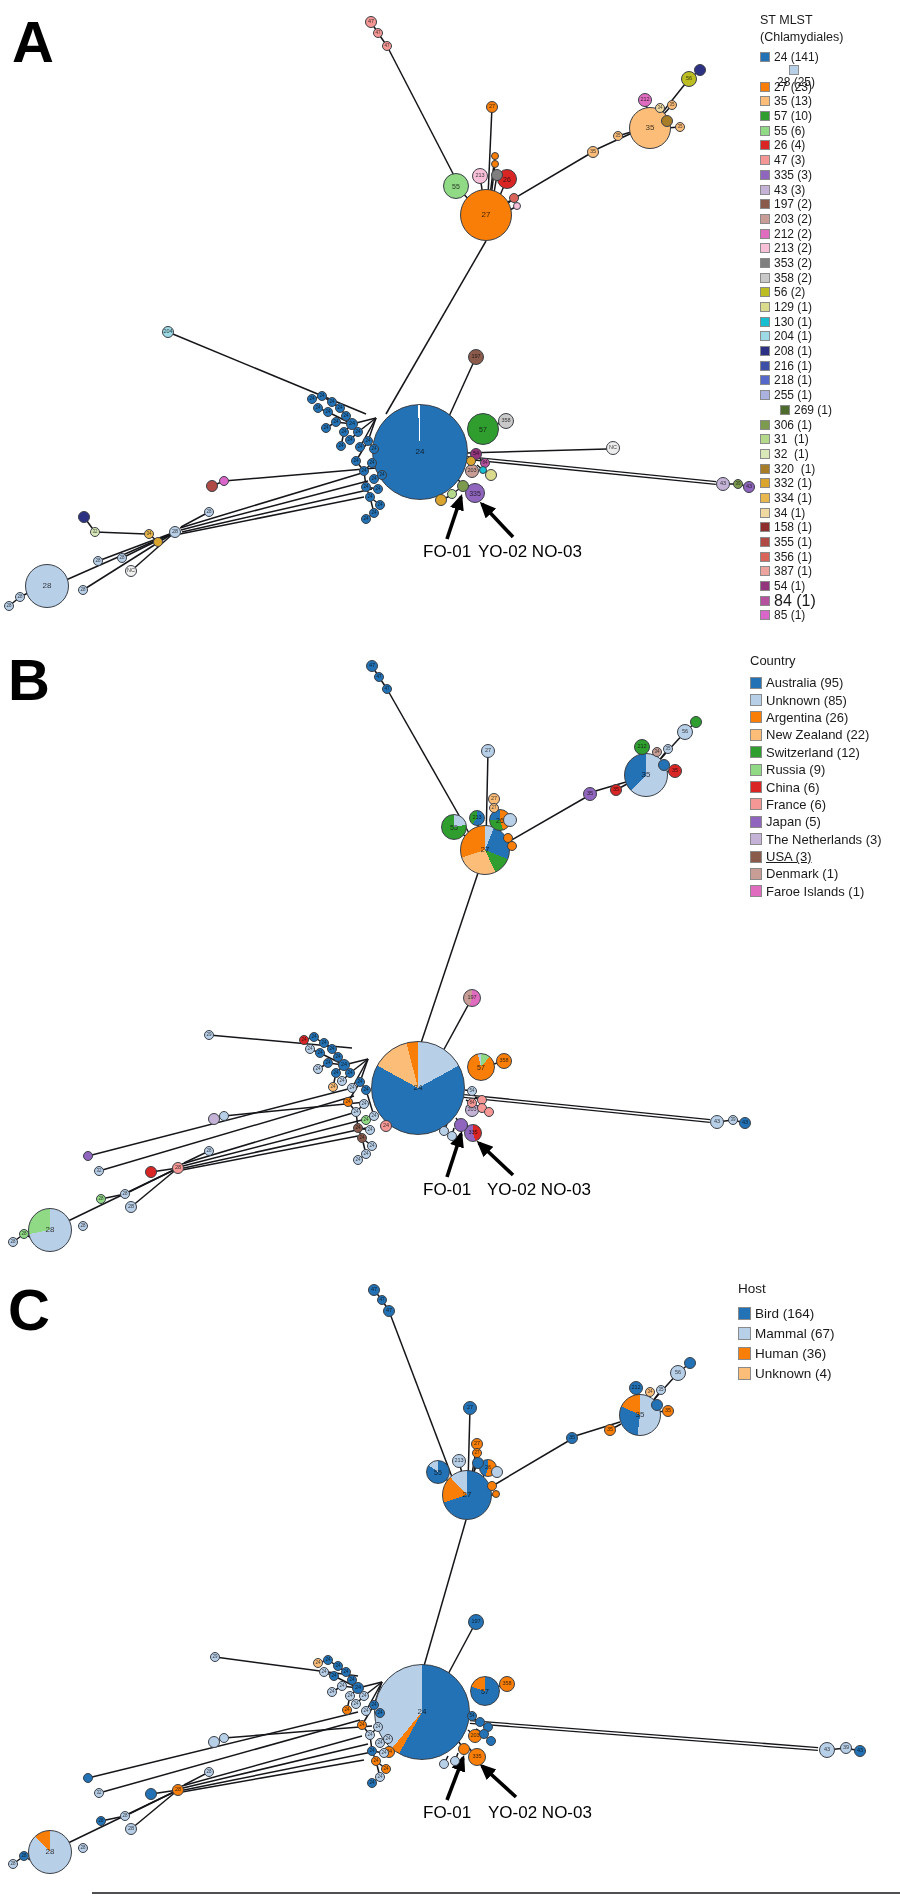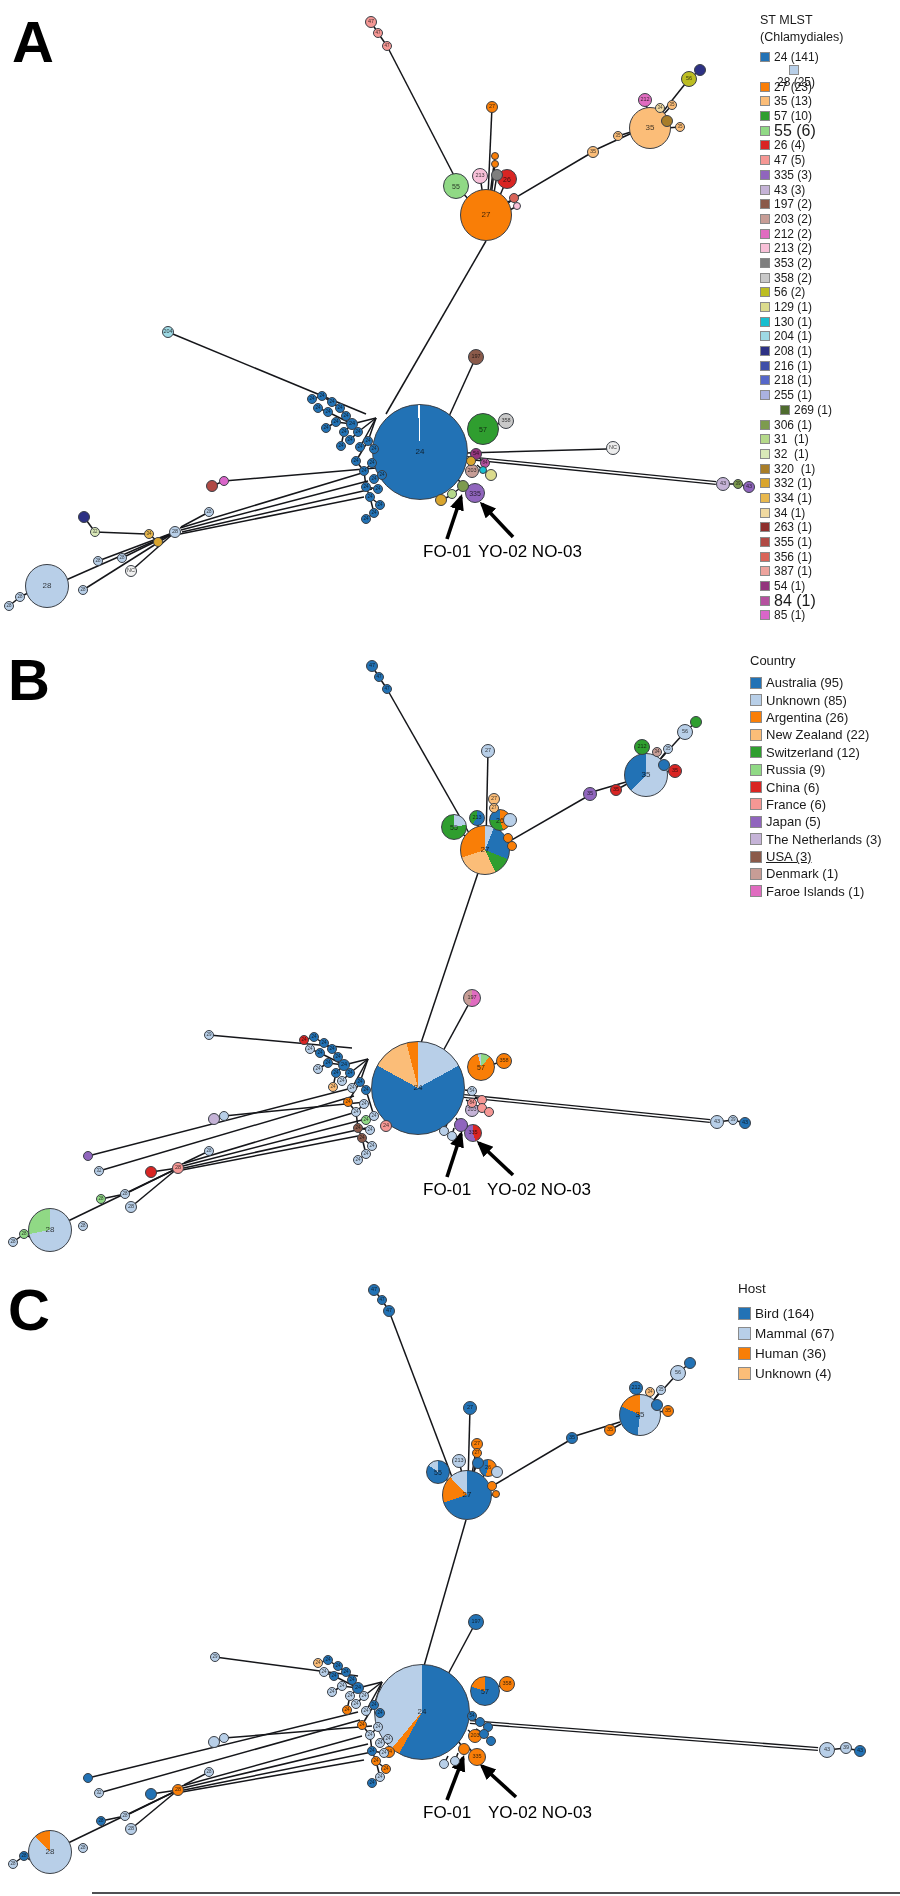--- a/index.html
+++ b/index.html
@@ -975,29 +975,29 @@
           <div class="legend-item" style="height: 14.7px;">
             <span class="legend-swatch" style="width: 10px; height: 10px; background: rgb(251, 189, 120); margin-right: 4px;"></span>
             <span class="legend-label" style="font-size: 12px;">35 (13)</span>
           </div>
           <div class="legend-item" style="height: 14.7px;">
             <span class="legend-swatch" style="width: 10px; height: 10px; background: rgb(47, 158, 47); margin-right: 4px;"></span>
             <span class="legend-label" style="font-size: 12px;">57 (10)</span>
           </div>
           <div class="legend-item" style="height: 14.7px;">
             <span class="legend-swatch" style="width: 10px; height: 10px; background: rgb(144, 217, 133); margin-right: 4px;"></span>
-            <span class="legend-label" style="font-size: 16px;">55 (6)</span>
+            <span class="legend-label" style="font-size: 12px;">55 (6)</span>
           </div>
           <div class="legend-item" style="height: 14.7px;">
             <span class="legend-swatch" style="width: 10px; height: 10px; background: rgb(217, 37, 35); margin-right: 4px;"></span>
             <span class="legend-label" style="font-size: 12px;">26 (4)</span>
           </div>
           <div class="legend-item" style="height: 14.7px;">
             <span class="legend-swatch" style="width: 10px; height: 10px; background: rgb(245, 151, 148); margin-right: 4px;"></span>
-            <span class="legend-label" style="font-size: 12px;">47 (5)</span>
+            <span class="legend-label" style="font-size: 12px;">47 (3)</span>
           </div>
           <div class="legend-item" style="height: 14.7px;">
             <span class="legend-swatch" style="width: 10px; height: 10px; background: rgb(144, 101, 189); margin-right: 4px;"></span>
             <span class="legend-label" style="font-size: 12px;">335 (3)</span>
           </div>
           <div class="legend-item" style="height: 14.7px;">
             <span class="legend-swatch" style="width: 10px; height: 10px; background: rgb(197, 179, 215); margin-right: 4px;"></span>
             <span class="legend-label" style="font-size: 12px;">43 (3)</span>
           </div>
           <div class="legend-item" style="height: 14.7px;">
@@ -1083,21 +1083,21 @@
           <div class="legend-item" style="height: 14.7px;">
             <span class="legend-swatch" style="width: 10px; height: 10px; background: rgb(232, 184, 78); margin-right: 4px;"></span>
             <span class="legend-label" style="font-size: 12px;">334 (1)</span>
           </div>
           <div class="legend-item" style="height: 14.7px;">
             <span class="legend-swatch" style="width: 10px; height: 10px; background: rgb(240, 217, 160); margin-right: 4px;"></span>
             <span class="legend-label" style="font-size: 12px;">34 (1)</span>
           </div>
           <div class="legend-item" style="height: 14.7px;">
             <span class="legend-swatch" style="width: 10px; height: 10px; background: rgb(142, 47, 45); margin-right: 4px;"></span>
-            <span class="legend-label" style="font-size: 12px;">263 (1)</span>
+            <span class="legend-label" style="font-size: 12px;">158 (1)</span>
           </div>
           <div class="legend-item" style="height: 14.7px;">
             <span class="legend-swatch" style="width: 10px; height: 10px; background: rgb(176, 74, 69); margin-right: 4px;"></span>
             <span class="legend-label" style="font-size: 12px;">355 (1)</span>
           </div>
           <div class="legend-item" style="height: 14.7px;">
             <span class="legend-swatch" style="width: 10px; height: 10px; background: rgb(217, 100, 89); margin-right: 4px;"></span>
             <span class="legend-label" style="font-size: 12px;">356 (1)</span>
           </div>
           <div class="legend-item" style="height: 14.7px;">

